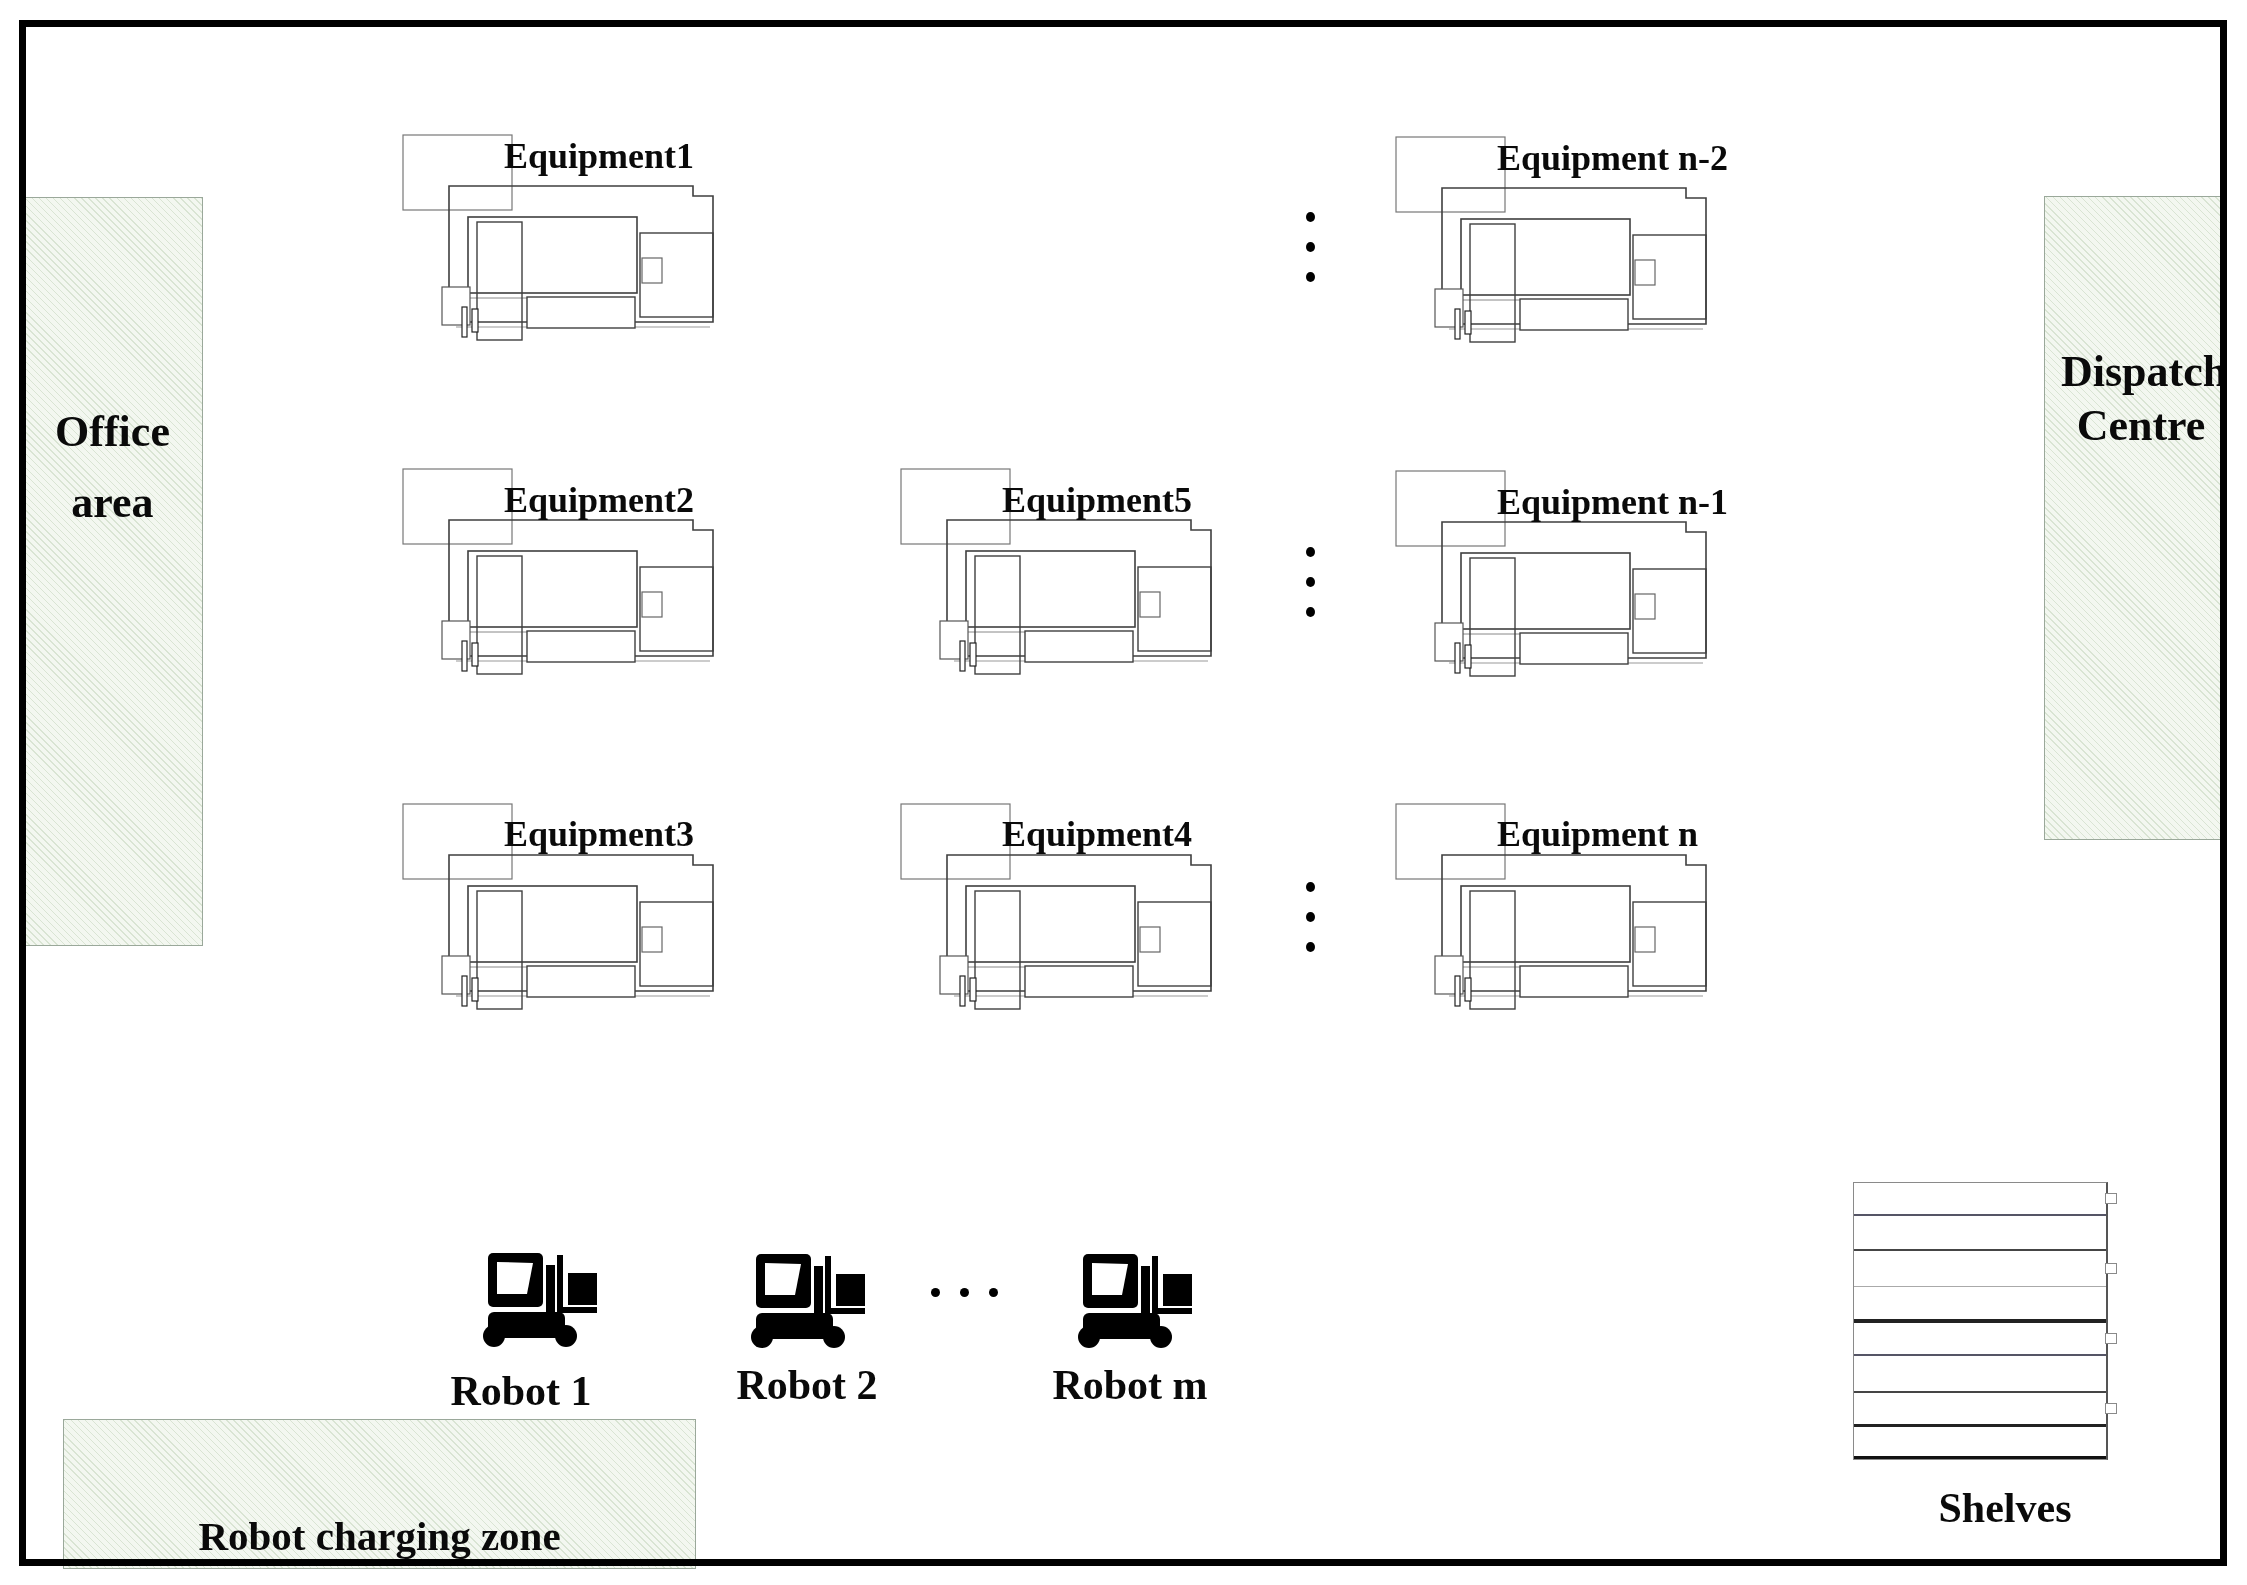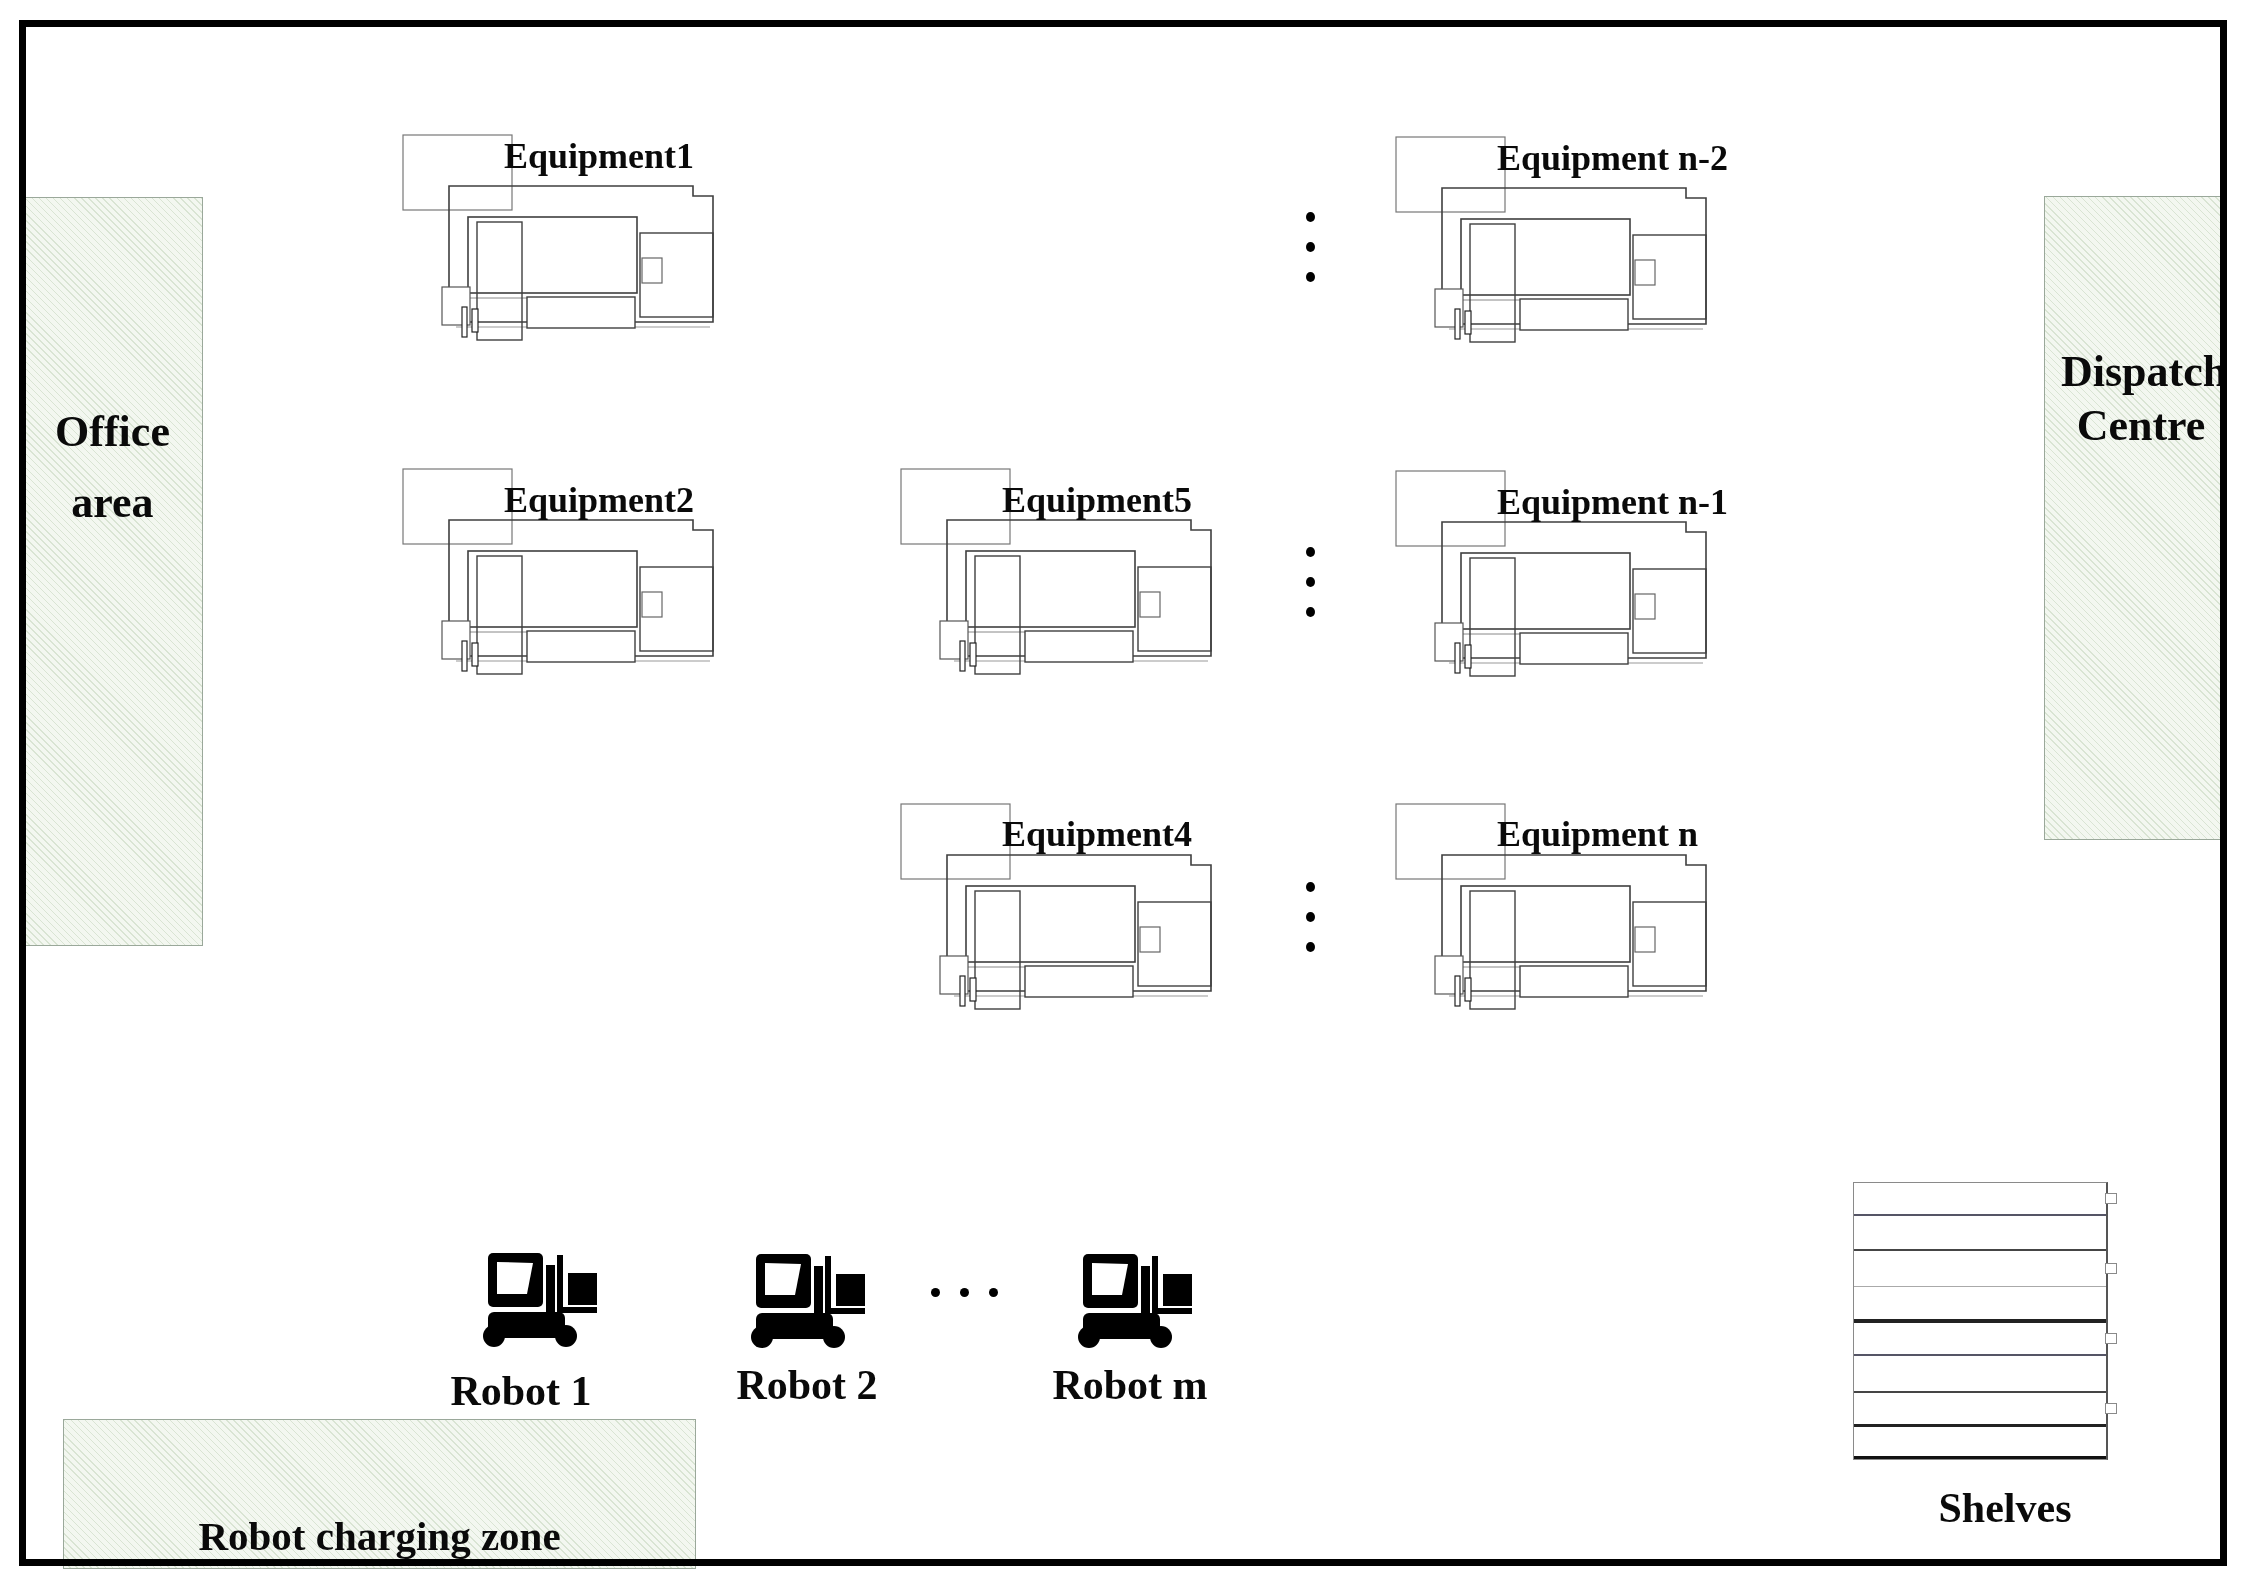--- a/index.html
+++ b/index.html
@@ -121,20 +121,26 @@
         <use href="#machine"></use>
       </svg>
     <div class="eq-label">Equipment5</div>
   </div>
   <div class="cell r2" style="left:1393px;top:466px;">
     <svg>
         <use href="#machine"></use>
       </svg>
     <div class="eq-label">Equipment n-1</div>
   </div>
+  <div class="cell r3" style="left:400px;top:799px;">
+    <svg>
+        <use href="#machine"></use>
+      </svg>
+    <div class="eq-label">Equipment3</div>
+  </div>
   <div class="cell r3" style="left:898px;top:799px;">
     <svg>
         <use href="#machine"></use>
       </svg>
     <div class="eq-label">Equipment4</div>
   </div>
   <div class="cell r3" style="left:1393px;top:799px;">
     <svg>
         <use href="#machine"></use>
       </svg>

